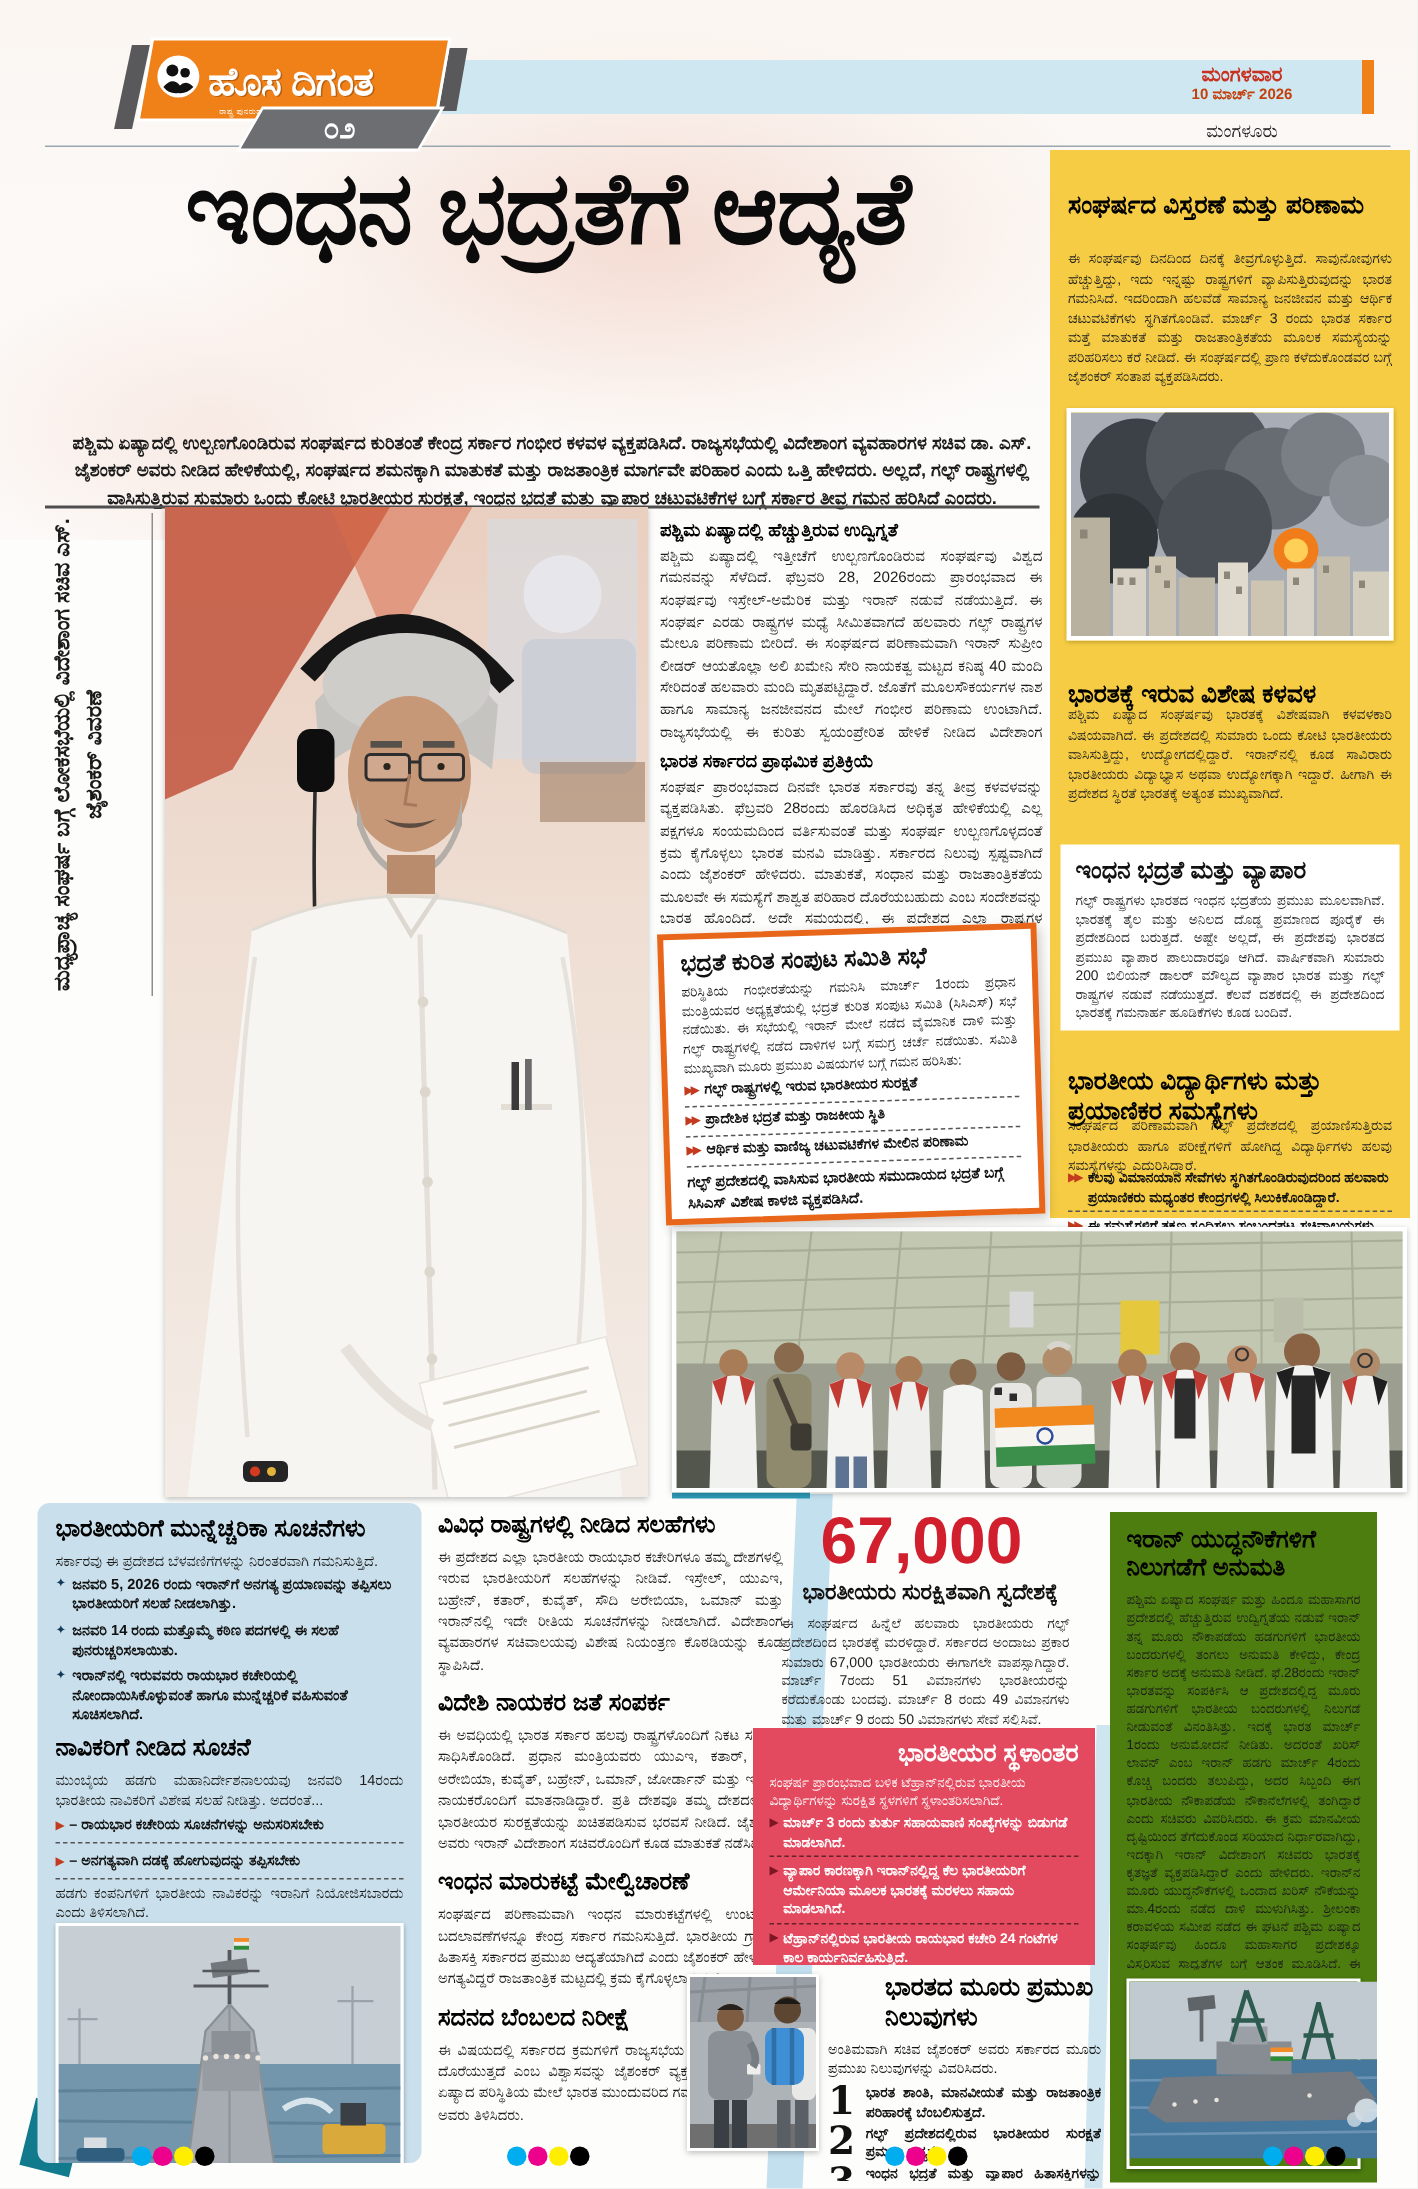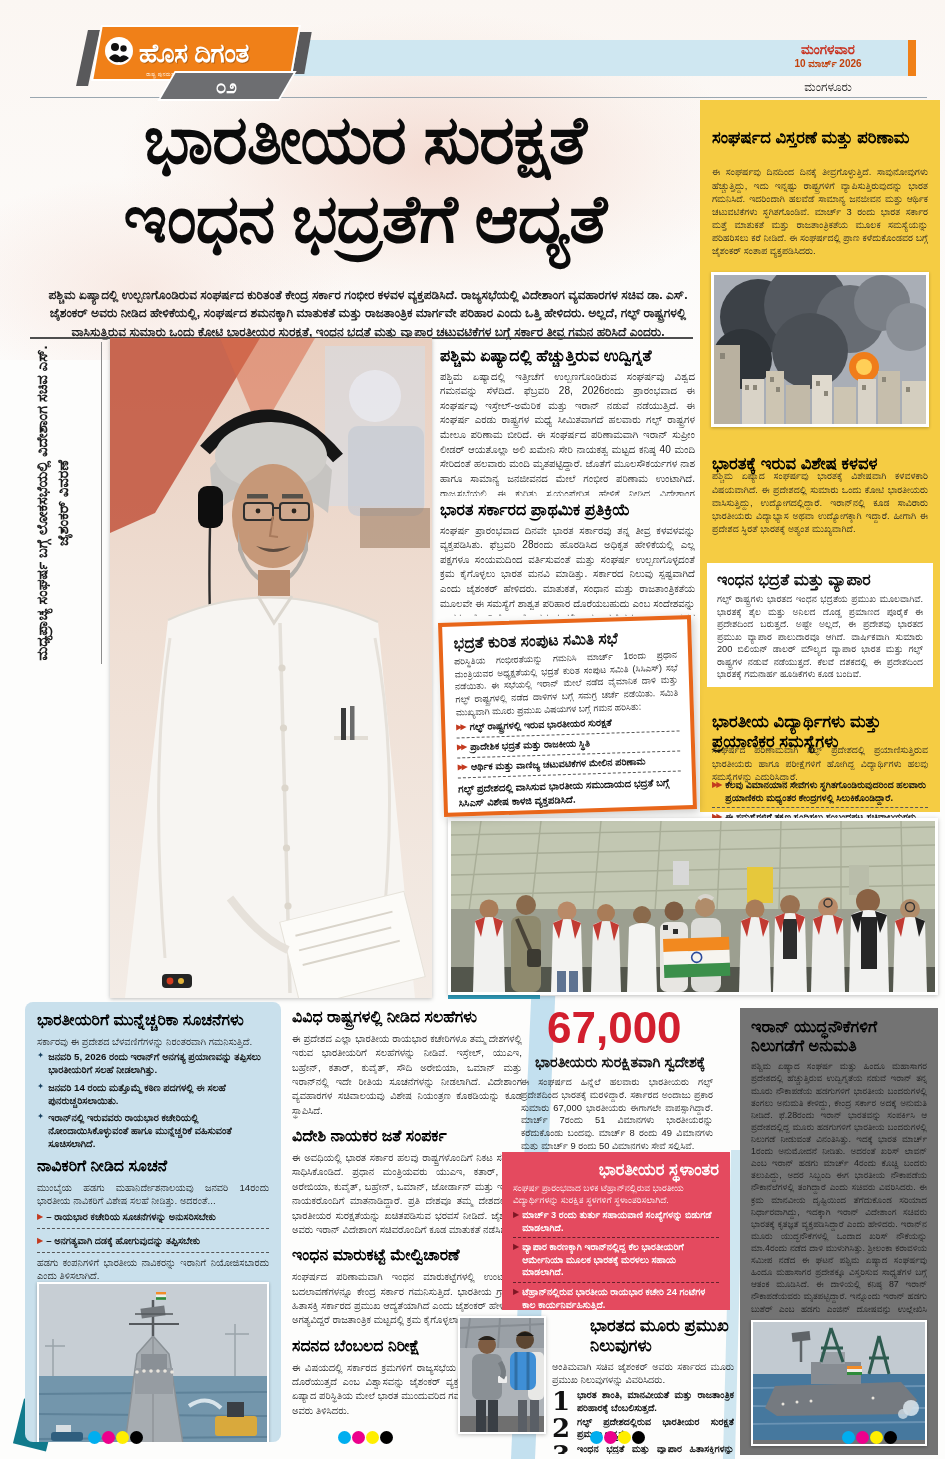--- a/index.html
+++ b/index.html
@@ -50,21 +50,21 @@
     position:absolute;left:-126px;top:126px;width:322px;height:70px;
     transform:rotate(-90deg);text-align:center;
     font-size:14.5px;font-weight:bold;line-height:1.45;color:#1a1a1a;
   }
   
   .photo{box-shadow:0 1px 4px rgba(0,0,0,.25);}
   .main-photo{left:110px;top:338px;width:322px;height:660px;z-index:1;}
   .wide-photo{left:448px;top:818px;width:490px;height:177px;border:3px solid #fff;z-index:2;background:#b8bcab;}
   .teal-chip{left:448px;top:992px;width:92px;height:7px;background:#2e9ab8;z-index:1;}
   
-  .col-sec-h{font-size:16px;font-weight:bold;line-height:1.22;margin:0 0 4px;color:#000;}
+  .col-sec-h{font-size:12px;font-weight:bold;line-height:1.22;margin:0 0 4px;color:#000;}
   .body-txt{font-size:10.1px;line-height:1.45;text-align:justify;color:#1b1b1b;margin:0;}
   .art-s1{left:440px;top:346px;width:255px;height:150px;overflow:hidden;}
   .art-s2{left:440px;top:500px;width:255px;height:116px;overflow:hidden;}
   
   .ccs-box{
     left:441px;top:619px;width:253px;height:194px;background:#fff;
     border:4px solid #e8661a;transform:rotate(-1.8deg);z-index:3;
     padding:8px 11px;box-shadow:2px 3px 8px rgba(0,0,0,.2);overflow:hidden;
   }
   .ccs-box h3{font-size:15.5px;margin:0 0 3px;}
@@ -112,21 +112,21 @@
   .red-box .barr{color:#7e1624;}
   .red-box .dashsep{border-color:rgba(0,0,0,.55);}
   .stances{left:552px;top:1316px;width:182px;height:138px;overflow:hidden;z-index:1;}
   .stances .bot-h{font-size:16.5px;margin-left:38px;}
   .stances .intro{font-size:9.6px;line-height:1.35;margin:0 0 3px;text-align:justify;}
   .stance-item{display:flex;gap:7px;align-items:flex-start;margin-bottom:2px;}
   .stance-num{font-family:"DejaVu Serif","Liberation Serif",serif;font-size:26px;font-weight:bold;line-height:.95;flex:0 0 auto;}
   .stance-txt{font-size:9.4px;line-height:1.3;font-weight:bold;text-align:justify;}
   .airport-photo{left:458px;top:1316px;width:88px;height:118px;border:2px solid #fff;z-index:1;}
   .iran-panel{
-    left:740px;top:1008px;width:198px;height:447px;background:#737373;
+    left:740px;top:1008px;width:178px;height:447px;background:#4d7c0f;
     padding:9px 11px;display:flex;flex-direction:column;overflow:hidden;z-index:1;
   }
   .iran-panel .bot-h{font-size:16px;}
   .iran-panel .body-txt{font-size:8.9px;line-height:1.36;flex:1 1 auto;overflow:hidden;}
   .iran-ship{margin-top:6px;border:2px solid #fff;box-shadow:0 1px 3px rgba(0,0,0,.3);flex:0 0 auto;}
   
   .cmyk{position:absolute;top:1431px;display:flex;gap:1px;z-index:2;}
   .cmyk i{width:13px;height:13px;border-radius:50%;display:block;}
   .c-c{background:#00aeef;} .c-m{background:#ec008c;} .c-y{background:#ffee00;} .c-k{background:#000;}
 </style>
@@ -164,21 +164,20 @@
 
     <div class="abs date-block">
       <div class="issue-day">ಮಂಗಳವಾರ</div>
       <div class="issue-date">10 ಮಾರ್ಚ್ 2026</div>
     </div>
     <div class="abs issue-city">ಮಂಗಳೂರು</div>
     <div class="abs masthead-rule"></div>
   </div>
 
   <div class="abs headline">
-    <div>ಭಾರತೀಯರ ಸುರಕ್ಷತೆ</div>
     <div>ಇಂಧನ ಭದ್ರತೆಗೆ ಆದ್ಯತೆ</div>
   </div>
   <div class="abs standfirst">ಪಶ್ಚಿಮ ಏಷ್ಯಾದಲ್ಲಿ ಉಲ್ಬಣಗೊಂಡಿರುವ ಸಂಘರ್ಷದ ಕುರಿತಂತೆ ಕೇಂದ್ರ ಸರ್ಕಾರ ಗಂಭೀರ ಕಳವಳ ವ್ಯಕ್ತಪಡಿಸಿದೆ. ರಾಜ್ಯಸಭೆಯಲ್ಲಿ ವಿದೇಶಾಂಗ ವ್ಯವಹಾರಗಳ ಸಚಿವ ಡಾ. ಎಸ್. ಜೈಶಂಕರ್ ಅವರು ನೀಡಿದ ಹೇಳಿಕೆಯಲ್ಲಿ, ಸಂಘರ್ಷದ ಶಮನಕ್ಕಾಗಿ ಮಾತುಕತೆ ಮತ್ತು ರಾಜತಾಂತ್ರಿಕ ಮಾರ್ಗವೇ ಪರಿಹಾರ ಎಂದು ಒತ್ತಿ ಹೇಳಿದರು. ಅಲ್ಲದೆ, ಗಲ್ಫ್ ರಾಷ್ಟ್ರಗಳಲ್ಲಿ ವಾಸಿಸುತ್ತಿರುವ ಸುಮಾರು ಒಂದು ಕೋಟಿ ಭಾರತೀಯರ ಸುರಕ್ಷತೆ, ಇಂಧನ ಭದ್ರತೆ ಮತ್ತು ವ್ಯಾಪಾರ ಚಟುವಟಿಕೆಗಳ ಬಗ್ಗೆ ಸರ್ಕಾರ ತೀವ್ರ ಗಮನ ಹರಿಸಿದೆ ಎಂದರು.</div>
   <div class="abs lead-rule"></div>
 
   <div class="abs vcap-wrap">
     <div class="vcap">ಮಧ್ಯಪ್ರಾಚ್ಯ ಸಂಘರ್ಷ ಬಗ್ಗೆ ಲೋಕಸಭೆಯಲ್ಲಿ ವಿದೇಶಾಂಗ ಸಚಿವ ಎಸ್. ಜೈಶಂಕರ್ ವಿವರಣೆ</div>
   </div>
 
   <div class="abs main-photo photo">

